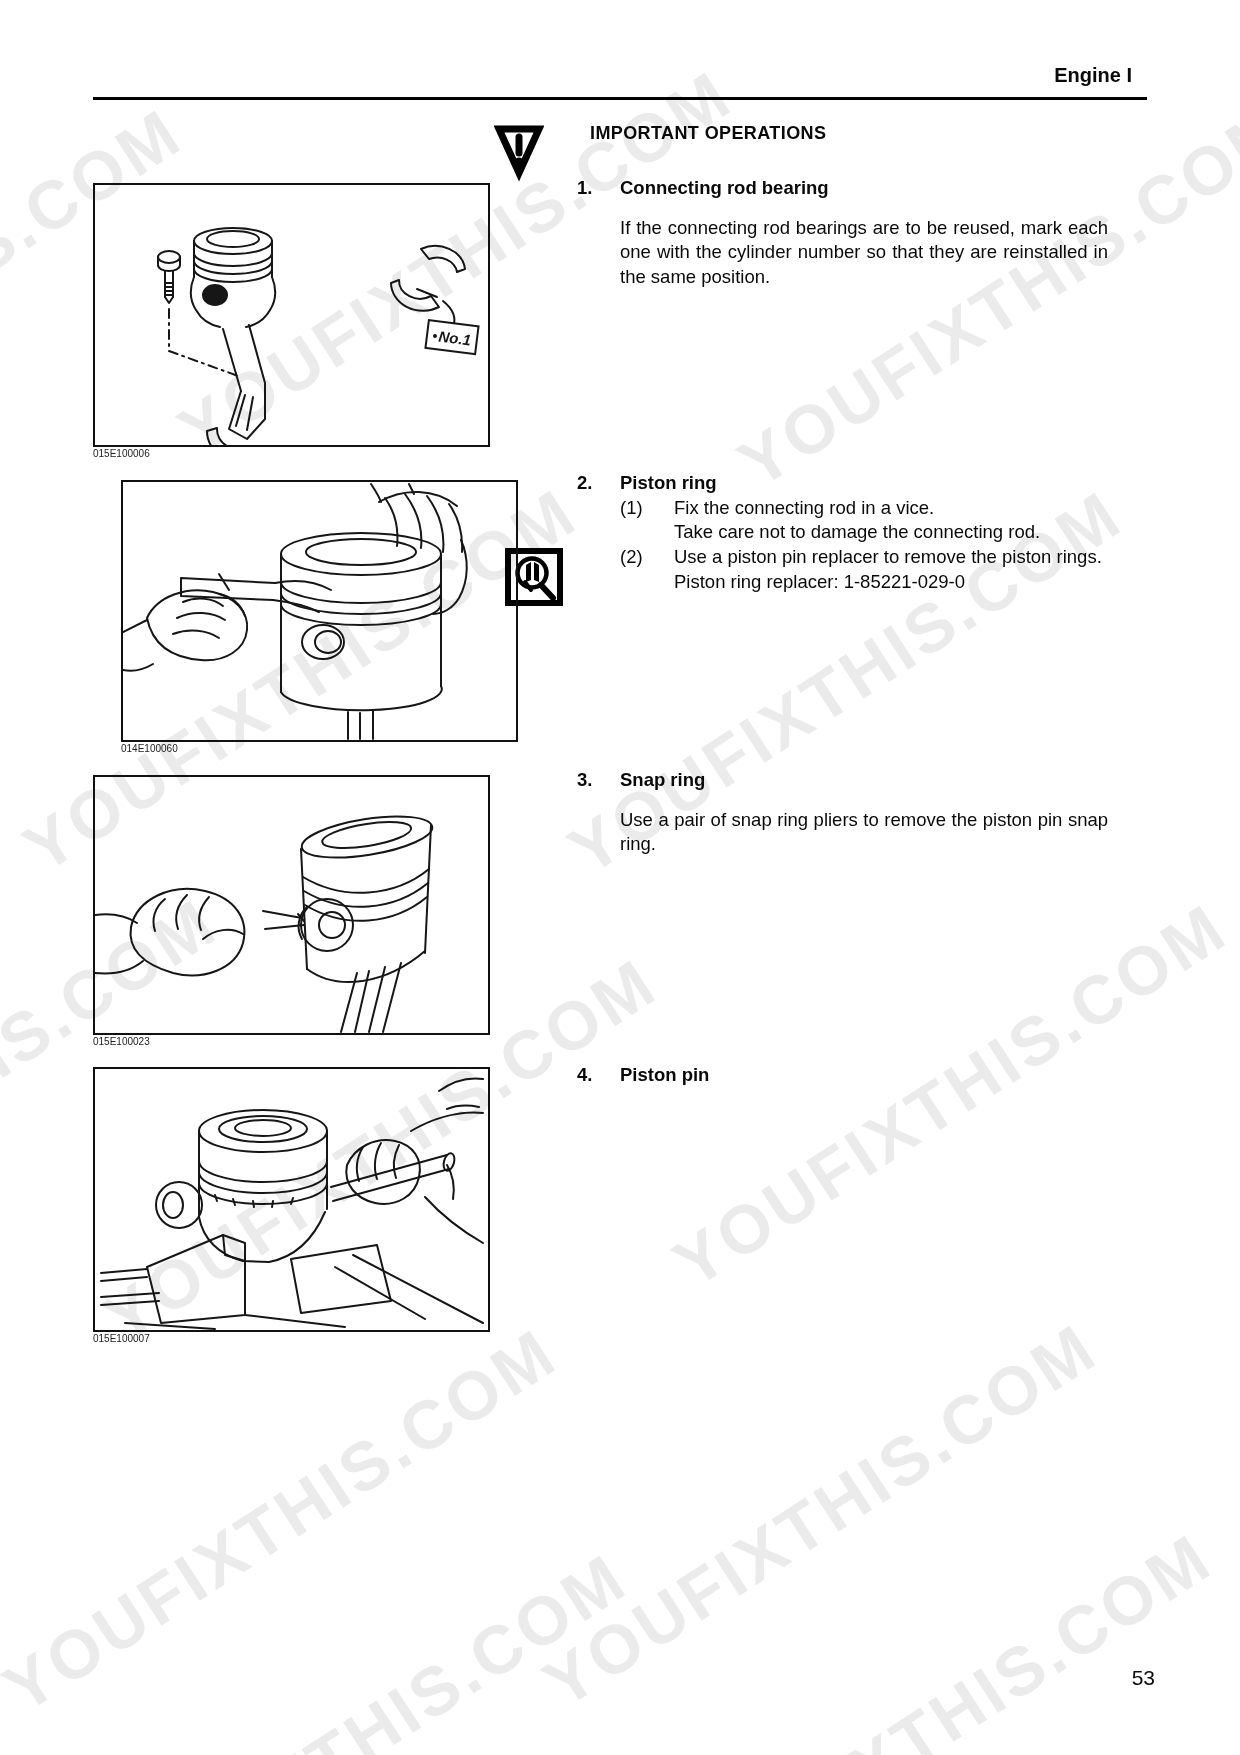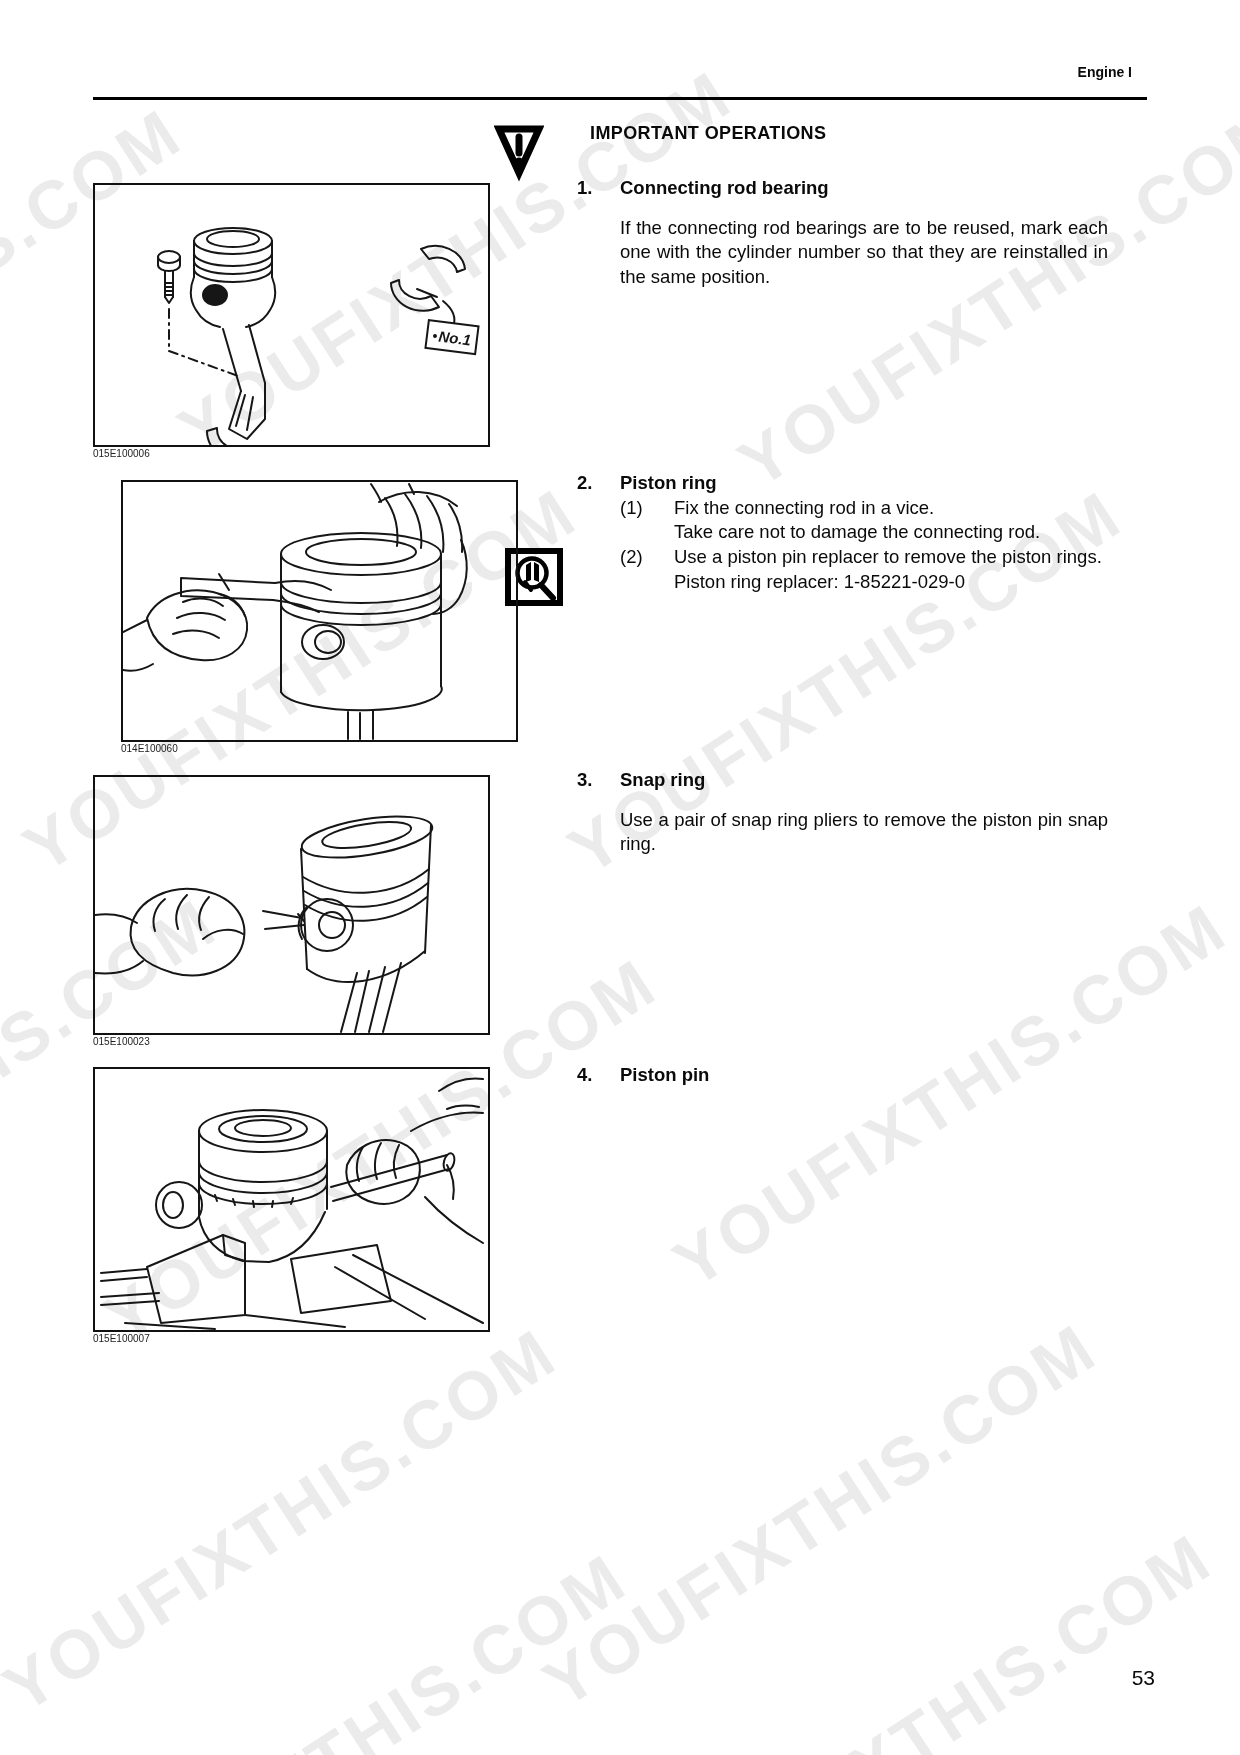--- a/index.html
+++ b/index.html
@@ -11,21 +11,21 @@
   
   .wm{
     position:absolute;z-index:0;white-space:nowrap;pointer-events:none;
     font-weight:bold;font-size:68px;letter-spacing:4px;
     color:var(--wm-color,#ebebeb);
     transform:translate(-50%,-50%) rotate(-33deg);
   }
   
   .header-title{
     position:absolute;z-index:1;top:64px;left:0;width:1132px;
-    text-align:right;font-size:14px;font-weight:bold;
+    text-align:right;font-size:20px;font-weight:bold;
   }
   .header-rule{
     position:absolute;z-index:1;left:93px;top:97px;width:1054px;height:3px;background:#000;
   }
   
   .warning-icon{position:absolute;z-index:1;left:494px;top:124px;}
   .page-title{
     position:absolute;z-index:1;left:566px;top:120px;
     font-size:18px;font-weight:bold;letter-spacing:.4px;line-height:26px;margin-left:24px;
   }

